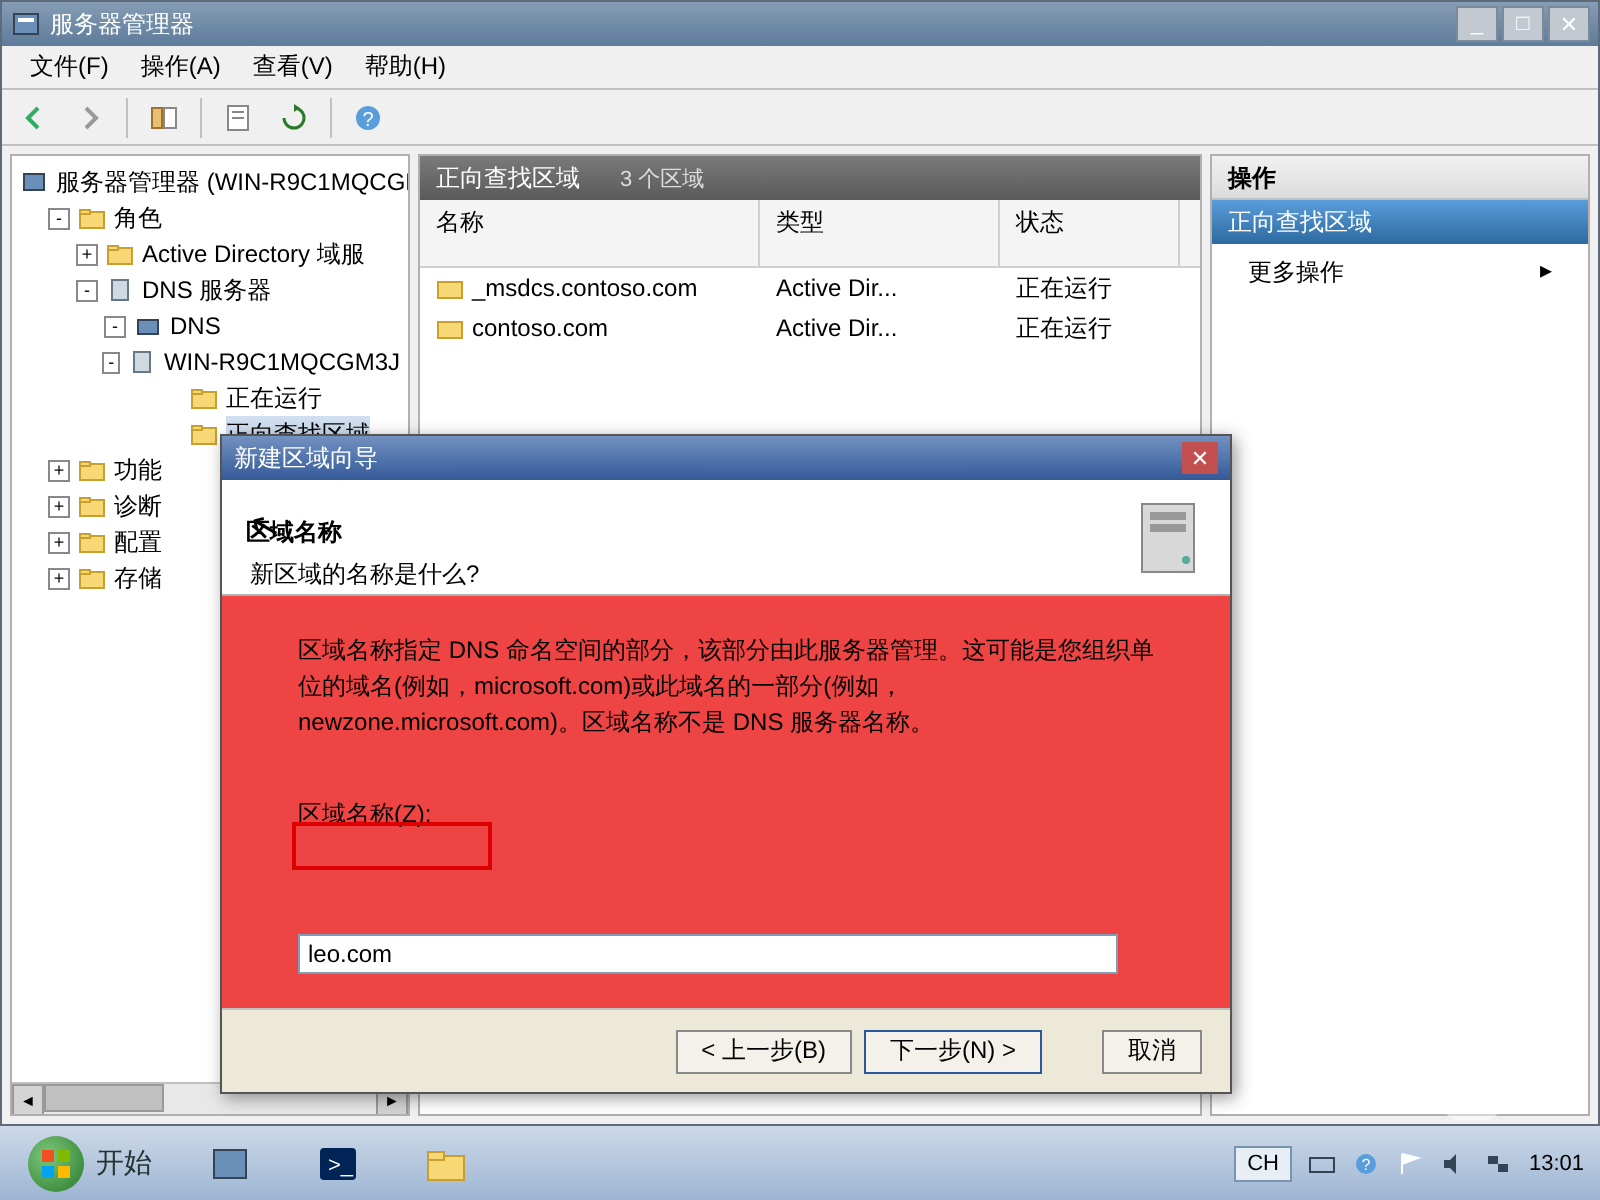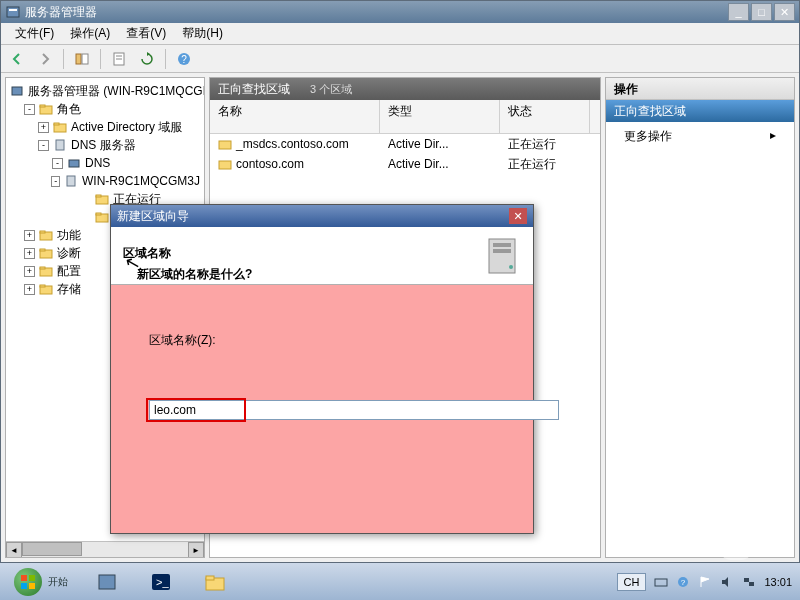--- a/index.html
+++ b/index.html
@@ -37,27 +37,27 @@
 .list-row { height: 20px; display: flex; align-items: center; font-size: 12px; }
 .list-row .col { padding: 2px 8px; overflow: hidden; text-overflow: ellipsis; white-space: nowrap; }
 .zone-icon { width: 14px; height: 14px; margin-right: 4px; display: inline-block; vertical-align: middle; }
 
 .actions-panel { width: 190px; margin: 4px; border: 1px solid #b0b0b0; background: #fff; display: flex; flex-direction: column; }
 .actions-header { height: 22px; background: linear-gradient(#f0f0f0,#dcdcdc); border-bottom: 1px solid #c0c0c0; padding: 3px 8px; font-size: 12px; font-weight: bold; }
 .actions-sub { height: 22px; background: linear-gradient(#5a9ddb, #2c6aa0); color: #fff; padding: 3px 8px; font-size: 12px; }
 .actions-item { padding: 6px 18px; font-size: 12px; cursor: pointer; display: flex; justify-content: space-between; }
 
 
-.wizard { position: absolute; left: 110px; top: 204px; width: 424px; height: 330px; background: #fca5a5; border: 1px solid #555; box-shadow: 2px 2px 8px rgba(0,0,0,0.4); z-index: 50; }
+.wizard { position: absolute; left: 110px; top: 217px; width: 506px; height: 330px; background: #ef4444; border: 1px solid #555; box-shadow: 2px 2px 8px rgba(0,0,0,0.4); z-index: 50; }
 .wiz-title { height: 22px; background: linear-gradient(#7391c1, #335a98); display: flex; align-items: center; padding: 0 6px; color: #fff; font-size: 12px; }
 .wiz-title .title { flex: 1; }
 .wiz-close { width: 18px; height: 16px; background: #c35050; color: #fff; display: flex; align-items: center; justify-content: center; cursor: pointer; font-size: 11px; font-family: Arial; }
 .wiz-header { height: 58px; background: #fff; border-bottom: 1px solid #b0b0b0; display: flex; padding: 18px 12px; position: relative; }
 .wiz-header .ht { font-weight: bold; font-size: 12px; }
-.wiz-header .hs { font-size: 12px; margin-top: 4px; margin-left: 14px; font-weight: bold; }
+.wiz-header .hs { font-size: 12px; margin-top: 4px; margin-left: 2px; }
 .wiz-header .himg { position: absolute; right: 8px; top: 6px; width: 44px; height: 44px; }
 .wiz-body { padding: 18px 38px; font-size: 12px; line-height: 18px; color: #000; }
 .wiz-label { margin-top: 28px; margin-bottom: 4px; }
 .wiz-input { width: 410px; height: 20px; border: 1px solid #7f9db9; padding: 2px 4px; font-size: 12px; margin-top: 47px; }
 .red-box { position: absolute; border: 2px solid #d00; pointer-events: none; }
 .wiz-buttons { position: absolute; bottom: 0; left: 0; right: 0; height: 42px; border-top: 1px solid #c0c0c0; display: flex; align-items: center; justify-content: flex-end; gap: 6px; padding: 0 14px; background: #ece9d8; }
 .wiz-btn { height: 22px; padding: 0 12px; border: 1px solid #888; background: #f3f1e9; cursor: pointer; font-size: 12px; }
 
 .cursor-arrow { position: absolute; left: 125px; top: 252px; z-index: 60; font-size: 18px; color: #000; transform: rotate(-15deg); }
 
@@ -342,39 +342,46 @@
     <div class="himg">
       <svg width="44" height="44">
           <rect x="8" y="6" width="26" height="34" fill="#d8d8d8" stroke="#888"></rect>
           <rect x="12" y="10" width="18" height="4" fill="#999"></rect>
           <rect x="12" y="16" width="18" height="4" fill="#999"></rect>
           <circle cx="30" cy="34" r="2" fill="#5a9"></circle>
         </svg>
     </div>
   </div>
   <div class="wiz-body">
+    <div>区域名称指定 DNS 命名空间的部分，该部分由此服务器管理。这可能是您组织单位的域名(例如，microsoft.com)或此域名的一部分(例如，newzone.microsoft.com)。区域名称不是 DNS 服务器名称。</div>
     <div class="wiz-label">区域名称(Z):</div>
     <input class="wiz-input" value="leo.com" style="">
     <div class="red-box" style="left:35px; top:193px; width:100px; height:24px;"></div>
+  </div>
+  <div class="wiz-buttons">
+    <button class="wiz-btn">&lt; 上一步(B)</button>
+    <button class="wiz-btn" style="border:1px solid #2a5a9a">下一步(N) &gt;</button>
+    <span style="width:18px"></span>
+    <button class="wiz-btn">取消</button>
   </div>
 </div>
 
 <div class="cursor-arrow">↖</div>
 
 <div class="taskbar">
   <div class="start-btn">
     <div class="start-orb">
       <svg width="16" height="16">
           <rect x="1" y="1" width="6" height="6" fill="#f25022"></rect>
           <rect x="9" y="1" width="6" height="6" fill="#7fba00"></rect>
           <rect x="1" y="9" width="6" height="6" fill="#00a4ef"></rect>
           <rect x="9" y="9" width="6" height="6" fill="#ffb900"></rect>
         </svg>
     </div>
-    <span style="color:#233; font-size:10px;">开始</span>
+    <span style="color:#233; font-size:14px;">开始</span>
   </div>
   <div class="task-item">
       <svg width="24" height="24">
         <rect x="4" y="5" width="16" height="14" fill="#6a8fb8" stroke="#345"></rect>
       </svg>
     </div>
   <div class="task-item">
       <svg width="24" height="24">
         <rect x="3" y="4" width="18" height="16" rx="2" fill="#012456"></rect>
         <text x="7" y="16" fill="#fff" font-size="11">&gt;_</text>

